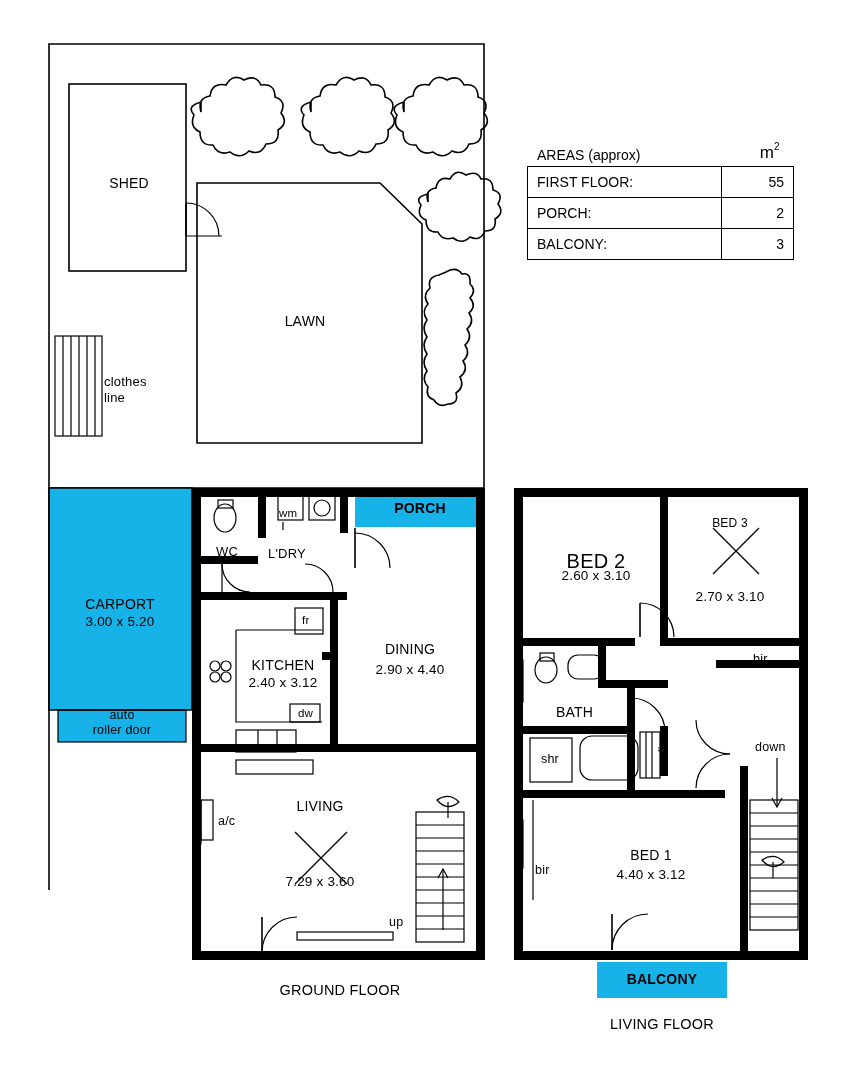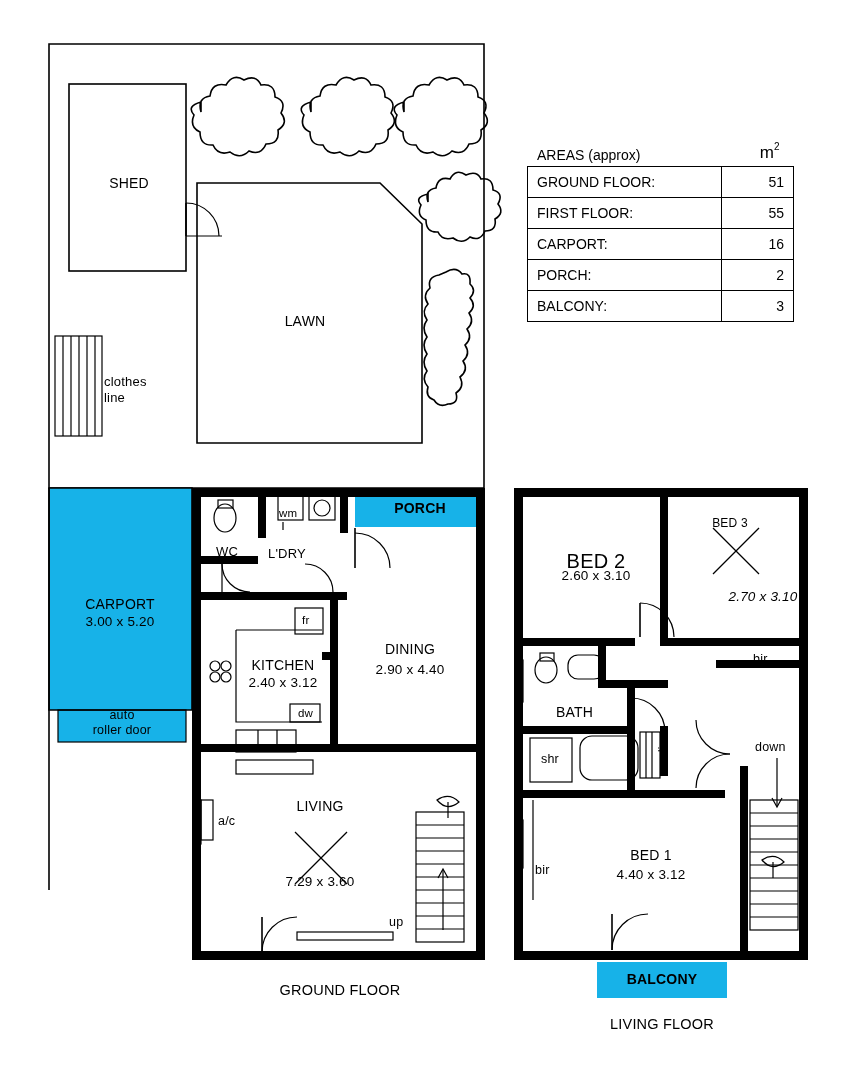--- a/index.html
+++ b/index.html
@@ -85,30 +85,22 @@
 
 <div id="page">
 
   <div id="areas-table">
     <div class="hdr">
       <span>AREAS (approx)</span>
       <span class="m2"><span>m</span><sup>2</sup></span>
     </div>
     <div class="tbl">
       <div class="row">
-        <span class="name">GROUND FLOOR:</span>
-        <span class="val">51</span>
-      </div>
-      <div class="row">
         <span class="name">FIRST FLOOR:</span>
         <span class="val">55</span>
-      </div>
-      <div class="row">
-        <span class="name">CARPORT:</span>
-        <span class="val">16</span>
       </div>
       <div class="row">
         <span class="name">PORCH:</span>
         <span class="val">2</span>
       </div>
       <div class="row">
         <span class="name">BALCONY:</span>
         <span class="val">3</span>
       </div>
     </div>
@@ -342,21 +334,21 @@
 
     <path class="s1" d="M262,390 q12,-8 22,2 q-12,10 -22,-2 Z"></path>
     <path class="s1" d="M273,392 L273,408"></path>
 
     <line class="s1" x1="33" y1="330" x2="33" y2="430"></line>
   </svg>
 
   <div class="lbl c" style="left:530px; top:549px; width:132px; font-size:20px;">BED 2</div>
   <div class="lbl c" style="left:530px; top:568px; width:132px;">2.60 x 3.10</div>
   <div class="lbl c" style="left:665px; top:516px; width:130px; font-size:12px;">BED 3</div>
-  <div class="lbl c" style="left:698px; top:589px; width:130px;font-style:italic;">2.70 x 3.10</div>
+  <div class="lbl c" style="left:665px; top:589px; width:130px;">2.70 x 3.10</div>
   <div class="lbl" style="left:753px; top:652px; font-size:12.5px;">bir</div>
   <div class="lbl" style="left:556px; top:704px; font-size:14px;">BATH</div>
   <div class="lbl" style="left:541px; top:752px; font-size:12.5px;">shr</div>
   <div class="lbl" style="left:656px; top:752px; font-size:11px; transform:rotate(-90deg); transform-origin: left top; width:50px;">linen</div>
   <div class="lbl" style="left:755px; top:740px; font-size:12.5px;">down</div>
   <div class="lbl" style="left:535px; top:863px; font-size:12.5px;">bir</div>
   <div class="lbl c" style="left:581px; top:847px; width:140px; font-size:14px;">BED 1</div>
   <div class="lbl c" style="left:581px; top:867px; width:140px;">4.40 x 3.12</div>
   <div class="lbl c" style="left:597px; top:971px; width:130px; font-size:14px; font-weight:bold;">BALCONY</div>
   <div class="lbl c" style="left:542px; top:1016px; width:240px; font-size:14.5px;">LIVING FLOOR</div>

